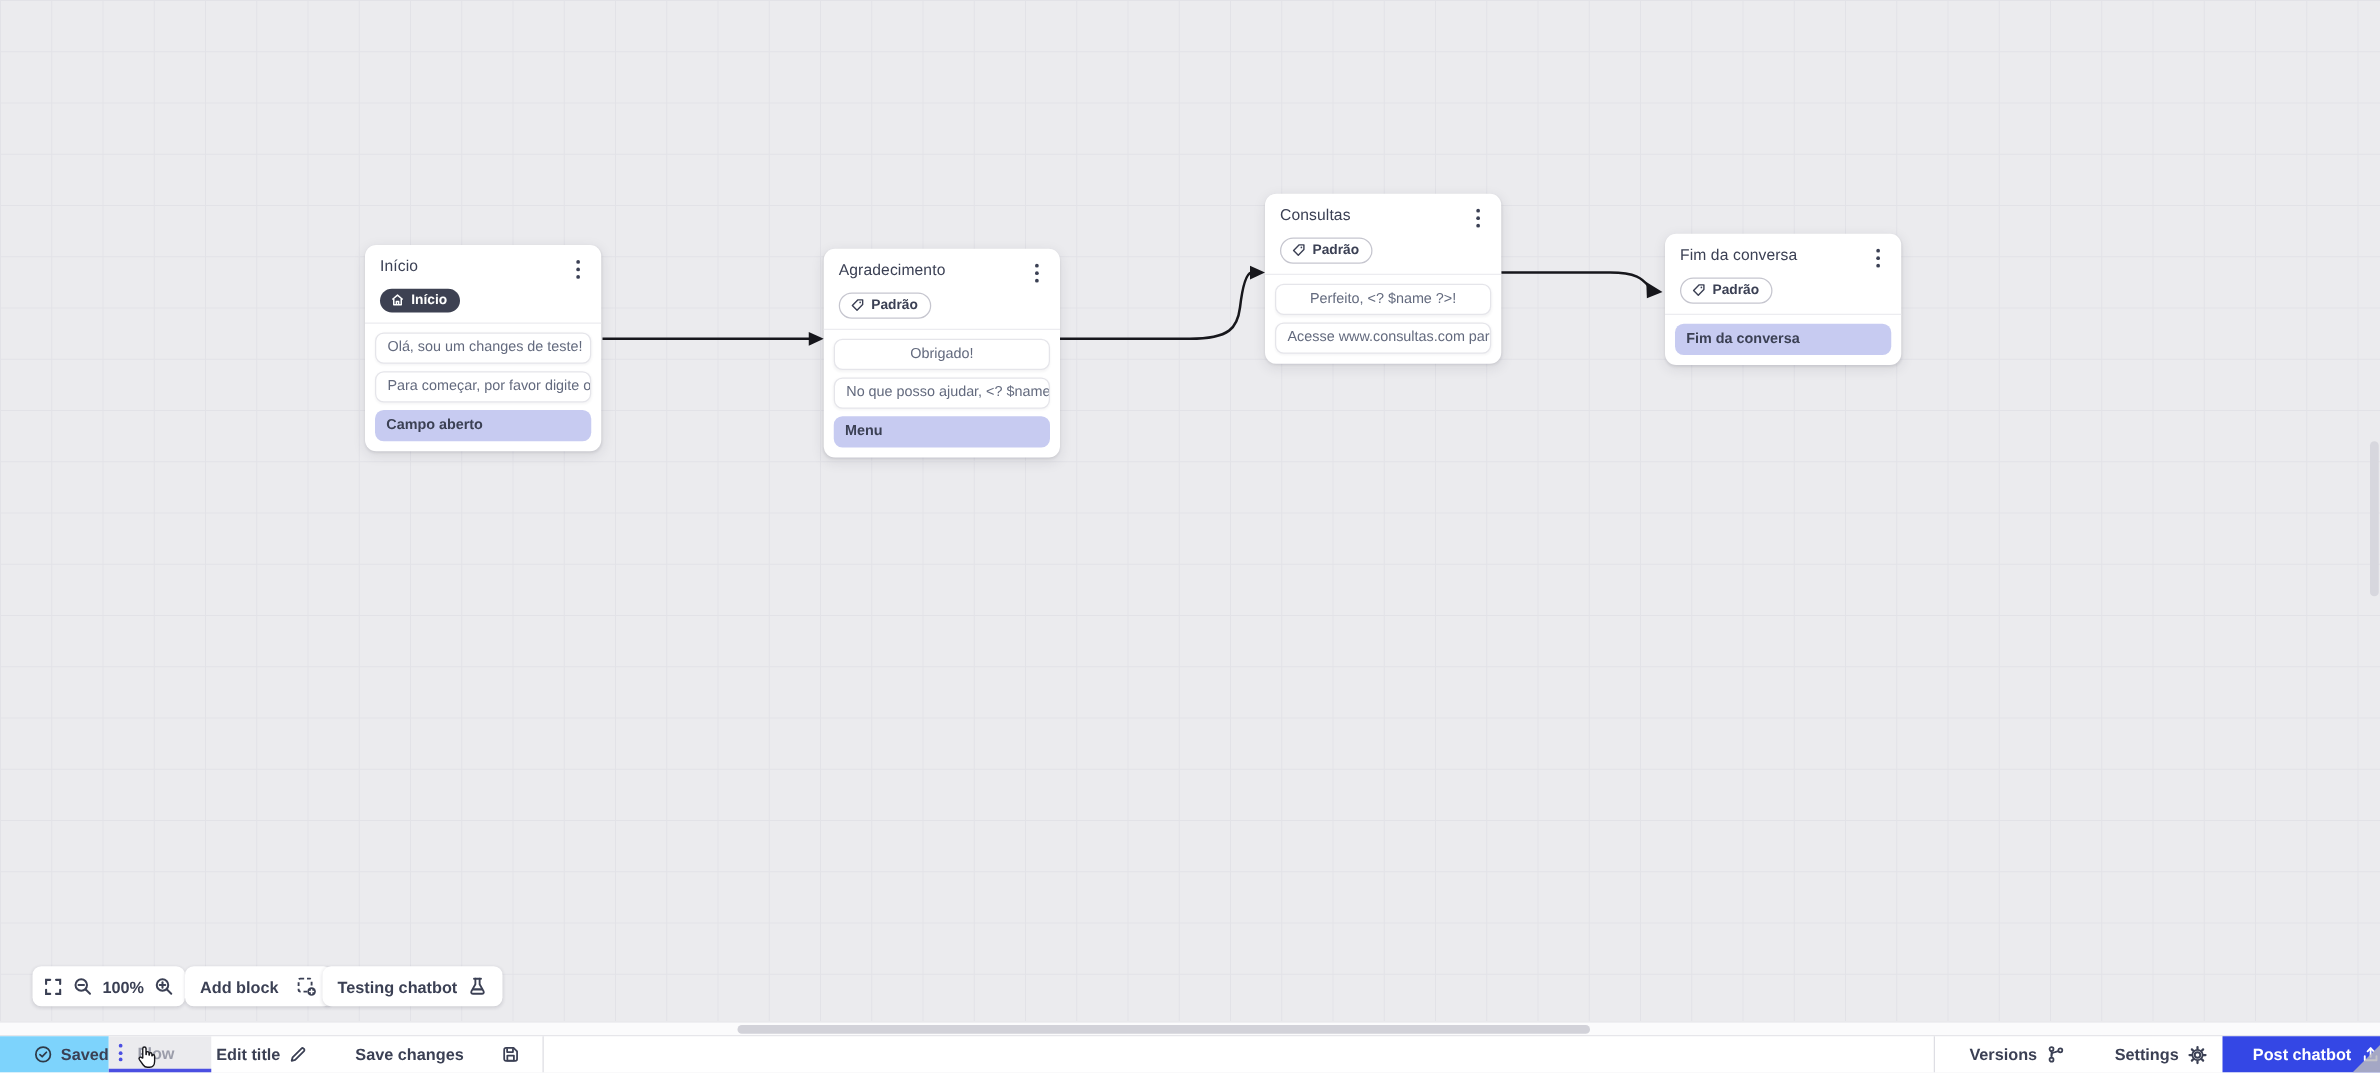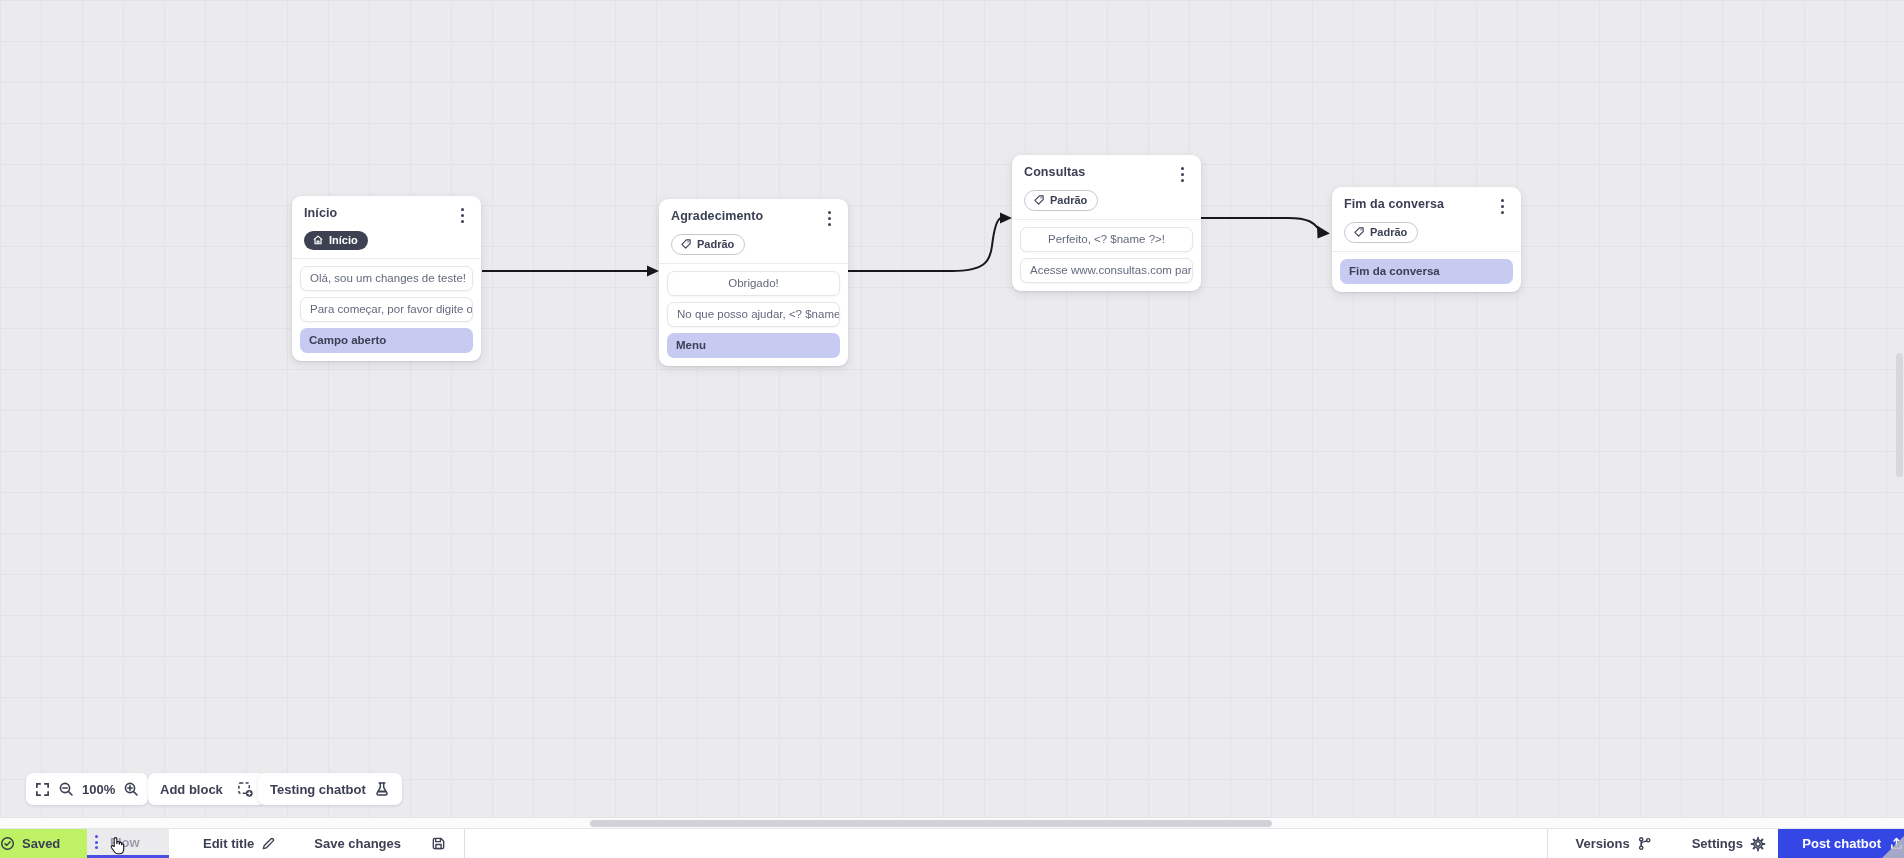--- a/index.html
+++ b/index.html
@@ -17,21 +17,21 @@
     background-size:41px 41px;
     overflow:hidden;
   }
   #wires { position:absolute; left:0; top:0; width:1904px; height:817px; }
 
   
   .node { position:absolute; width:189px; background:#fff; border-radius:9px;
     box-shadow:0 1px 2px rgba(35,38,59,.10), 0 3px 10px rgba(35,38,59,.10); }
   .node-header { padding:10px 12px 0 12px; }
   .title-row { display:flex; align-items:flex-start; justify-content:space-between; }
-  .node-title { font-size:12.5px; font-weight:700; color:#3b4054; letter-spacing:.1px; }
+  .node-title { font-size:12.5px; font-weight:400; color:#3b4054; letter-spacing:.1px; }
   .kebab { width:14px; height:18px; display:flex; flex-direction:column;
     align-items:center; justify-content:center; gap:3px; cursor:pointer; }
   .kebab i { width:3px; height:3px; border-radius:50%; background:#3b4054; }
   .badge { display:inline-flex; align-items:center; gap:5px; border-radius:20px;
     padding:3px 10px 4px 8px; font-size:11px; font-weight:700; margin:7px 0 8px 0; }
   .badge-dark { background:#3d4152; color:#fff; }
   .badge-outline { background:#fff; color:#3b4054; border:1.5px solid #c6c6cf; }
   .node-body { border-top:1px solid #ececf0; padding:7px 8px 8px 8px;
     display:flex; flex-direction:column; gap:6px; }
   .msg { background:#fff; border:1px solid #e5e5ea; border-radius:7px;
@@ -55,27 +55,27 @@
   #hthumb { position:absolute; left:590px; top:2px; width:682px; height:7px;
     border-radius:4px; background:#d2d2d9; }
   #vthumb { position:absolute; right:1px; top:353px; width:7px; height:124px;
     border-radius:4px; background:#d7d7de; }
 
   
   #statusbar { position:absolute; left:0; top:828px; width:1904px; height:30px;
     background:#fff; border-top:1px solid #e6e6ea; display:flex; align-items:stretch;
     font-size:13px; font-weight:700; color:#3b4054; }
   .sb-item { display:flex; align-items:center; gap:7px; cursor:pointer; }
-  #saved { width:87px; background:#bef264; justify-content:flex-start; gap:7px; cursor:default; }
+  #saved { width:87px; background:#7dd3fc; justify-content:flex-end; gap:7px; cursor:default; }
   #flowtab { width:82px; background:#ebebee; border-bottom:3px solid #4b4fe2;
     justify-content:flex-start; padding-left:8px; gap:12px; }
   #flowtab .tabdots { display:flex; flex-direction:column; gap:2.5px; }
   #flowtab .tabdots i { width:3px; height:3px; border-radius:50%; background:#4b4fe2; }
   #flowtab .tablabel { color:#9b9daa; }
-  #edittitle { margin-left:34px; }
+  #edittitle { margin-left:4px; }
   #savechanges { margin-left:38px;gap:30px; }
   .vdivider { width:1px; background:#dedee4; margin:0; }
   #div1 { margin-left:18px; }
   .spacer { flex:1; }
   #versions { margin-left:28px; }
   #settings { margin-left:40px; }
   #postbtn { margin-left:12px; width:126px; background:#3447e5; color:#fff;
     justify-content:flex-end; gap:8px; }
   #corner-artifact { position:absolute; right:0; bottom:0; width:0; height:0;
     border-left:22px solid transparent; border-bottom:22px solid #b9b9bf; opacity:.85; }

